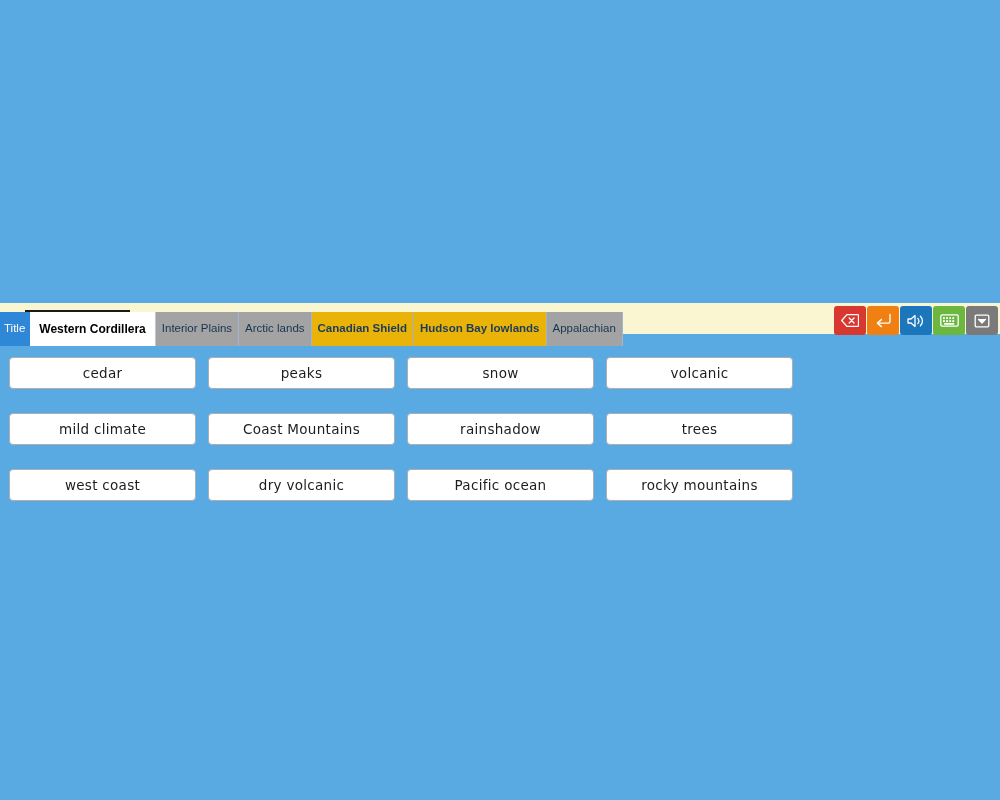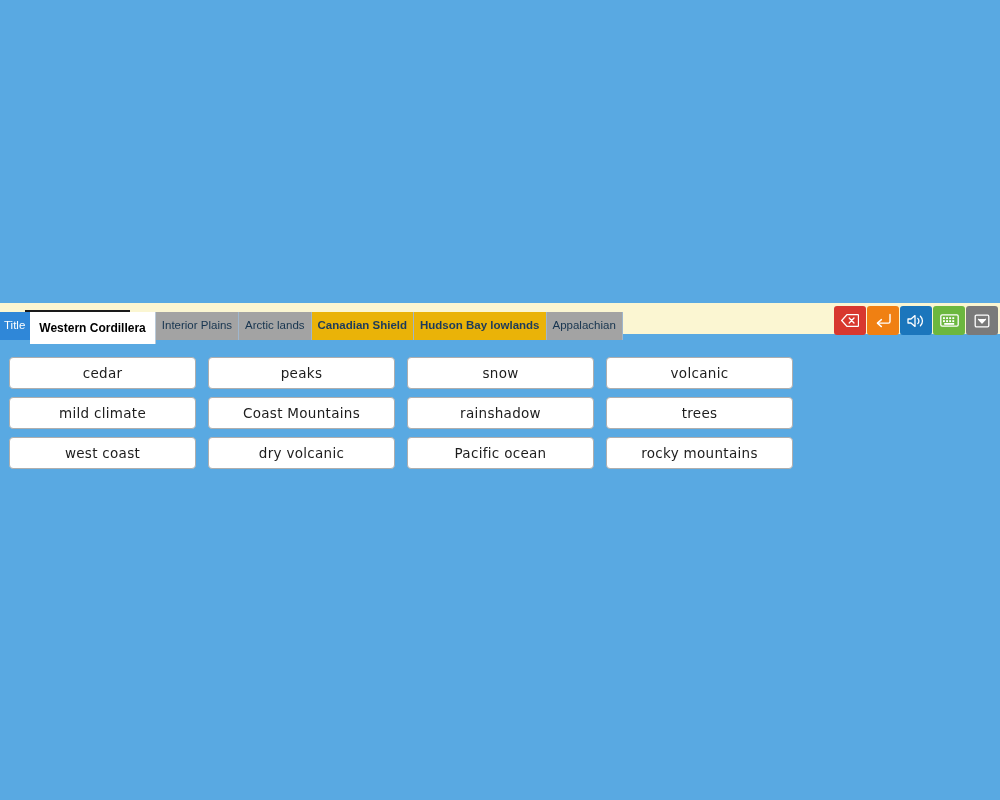--- a/index.html
+++ b/index.html
@@ -52,21 +52,21 @@
   .tabs {
     position: absolute;
     left: 0;
     top: 9px;
     height: 22px;
     display: flex;
     align-items: stretch;
   }
 
   .tab {
-    height: 28px;
+    height: 34px;
     display: flex;
     align-items: center;
     padding: 0 6px;
     font-size: 11.5px;
     line-height: 1;
     color: #1b3a5c;
     border-right: 1px solid #9fb6cc;
     white-space: nowrap;
     cursor: pointer;
     user-select: none;
@@ -133,21 +133,21 @@
     top: 357px;
     width: 986px;
     display: flex;
     flex-wrap: wrap;
     align-content: flex-start;
   }
 
   .card {
     width: 187px;
     height: 32px;
-    margin: 0 12px 8px 0;
+    margin: 0 12px 24px 0;
     background: #ffffff;
     border: 1px solid #aeaeae;
     border-radius: 4px;
     display: flex;
     align-items: center;
     justify-content: center;
     font-family: "DejaVu Sans", sans-serif;
     font-size: 13.5px;
     color: #1d1d1d;
     cursor: pointer;

